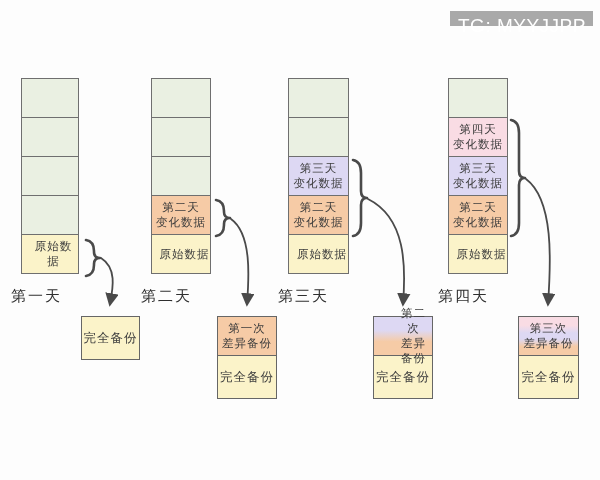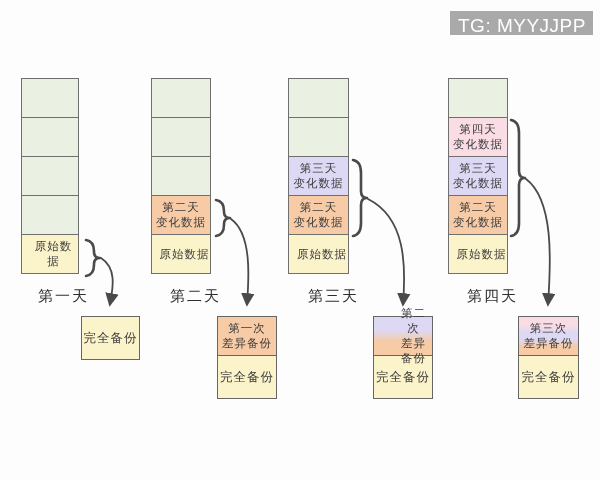--- a/index.html
+++ b/index.html
@@ -9,41 +9,41 @@
     color:#3c3c3c;overflow:hidden;
   }
   .canvas{position:relative;width:600px;height:480px;}
 
   
   .wm{
     position:absolute;background:#a9a9a9;color:#ffffff;
     font-size:19px;line-height:29px;padding:0 8px;
     letter-spacing:0.5px;white-space:nowrap;
   }
-  .wm-top{left:450px;top:11px;width:127px;height:24px;}
+  .wm-top{left:450px;top:11px;width:127px;height:15px;}
   .wm-bottom{left:10px;top:441px;width:165px;height:27px;line-height:27px;}
 
   
   .stack{position:absolute;top:78px;}
   .cell{
     box-sizing:border-box;height:40px;margin-top:-1px;
     border:1px solid #6f6f6f;
     display:flex;align-items:center;justify-content:center;
     text-align:center;font-size:11.5px;line-height:1.3;
     white-space:pre-line;letter-spacing:1px;
   }
   .cell:first-child{margin-top:0;}
   .c-plain{background:#eaf0e2;}
   .c-orig{background:#fbf3c9;padding-left:7px;}
   .c-day2{background:#f6cba6;}
   .c-day3{background:#ddd8f3;}
   .c-day4{background:#f9dce4;}
 
   .day-label{
-    position:absolute;top:287px;text-align:right;
+    position:absolute;top:287px;text-align:left;
     font-size:15px;color:#2f2f2f;letter-spacing:2px;
   }
 
   
   .backup{position:absolute;top:316px;}
   .bk{
     box-sizing:border-box;margin-top:-1px;border:1px solid #666666;
     display:flex;align-items:center;justify-content:center;
     text-align:center;white-space:pre-line;letter-spacing:1px;
   }

